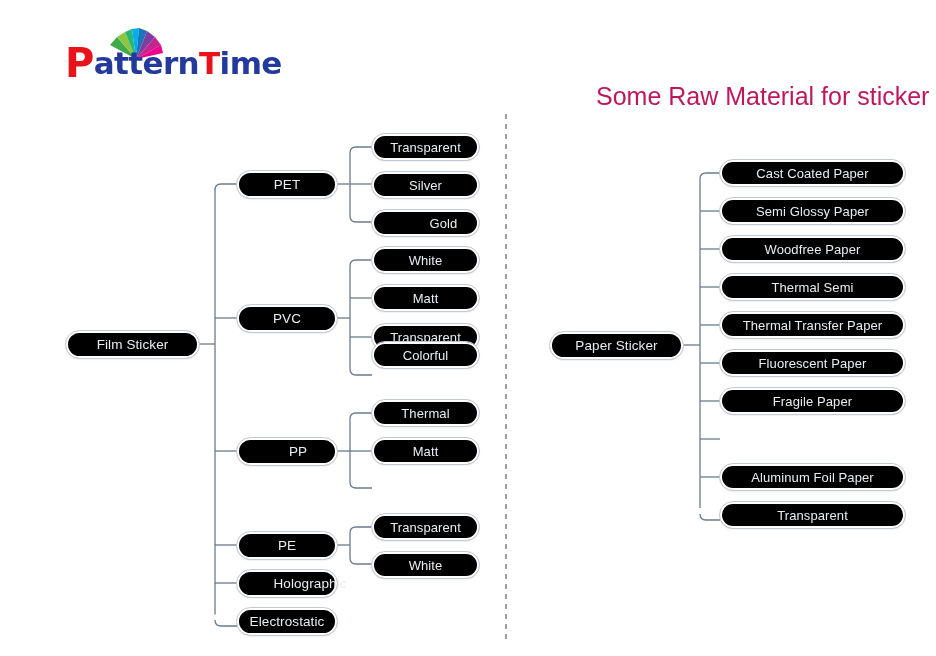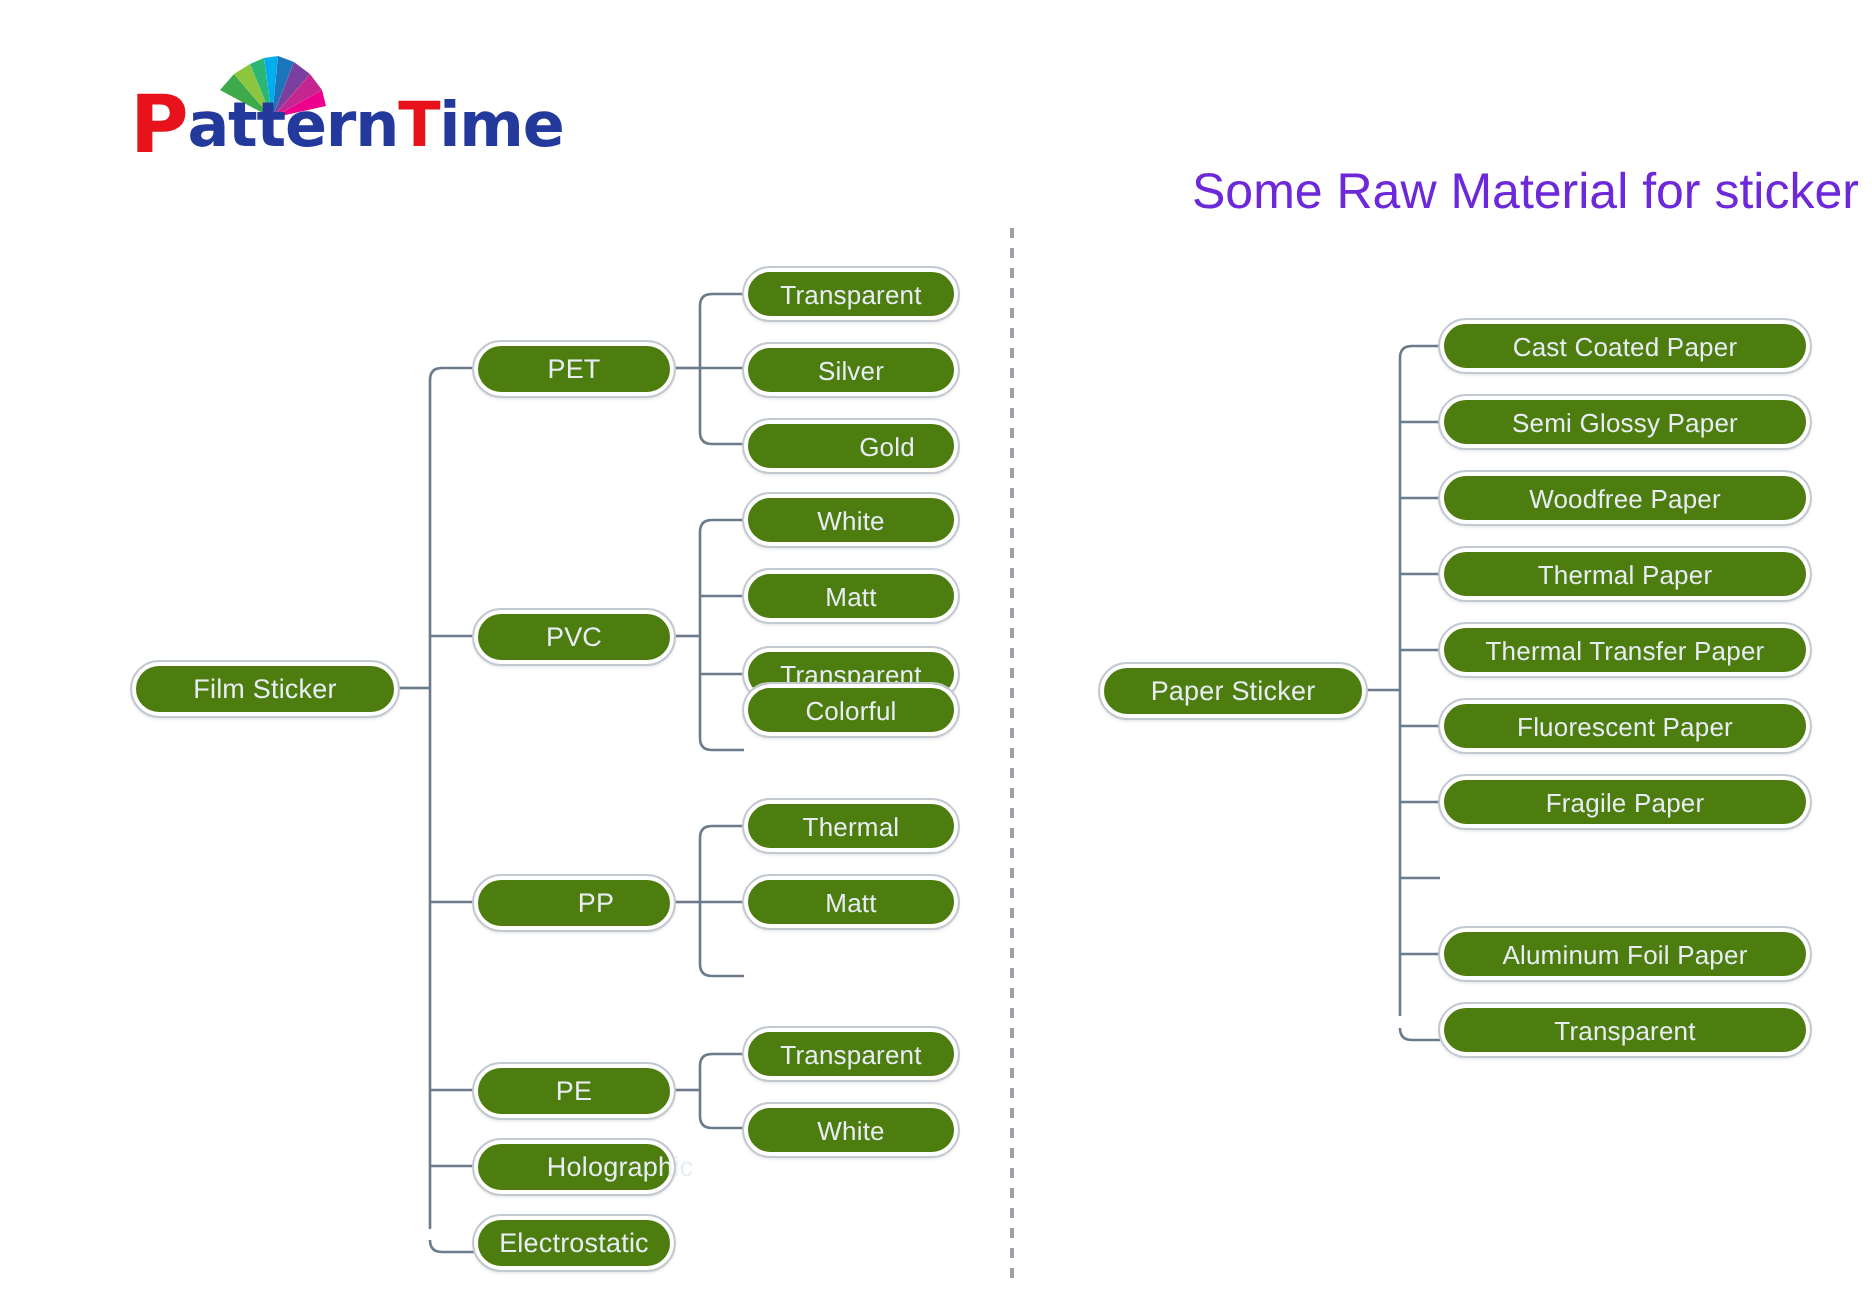--- a/index.html
+++ b/index.html
@@ -48,37 +48,37 @@
   .lg-b  { color: #23399c; }
   .lg-t  { color: #e8131a; }
 
   
   #title {
     position: absolute;
     left: 569px;
     top: 82px;
     font-family: "Liberation Sans", sans-serif;
     font-size: 25px;
-    color: #6d28d9;
+    color: #be185d;
     white-space: nowrap;
   }
 
   
   #wires {
     position: absolute;
     left: 0; top: 0;
     width: 936px; height: 656px;
     pointer-events: none;
   }
 
   
   .node {
     position: absolute;
     box-sizing: border-box;
-    background: #4d7c0f;
+    background: #000000;
     border: 2px solid #ffffff;
     outline: 1px solid #c3c9d1;
     border-radius: 999px;
     box-shadow: 0 1px 2px rgba(0,0,0,0.18);
     color: #e8edf3;
     font-family: "Liberation Sans", sans-serif;
     font-size: 13px;
     display: flex;
     align-items: center;
     justify-content: center;
@@ -190,20 +190,20 @@
   <div class="node" style="left:345px; top:438px; width:107px; height:26px;">Matt</div>
 
   <div class="node" style="left:345px; top:514px; width:107px; height:26px;">Transparent</div>
   <div class="node" style="left:345px; top:552px; width:107px; height:26px;">White</div>
 
   <div class="node root" style="left:523px; top:332px; width:133px; height:27px;">Paper Sticker</div>
 
   <div class="node" style="left:693px; top:160px; width:185px; height:26px;">Cast Coated Paper</div>
   <div class="node" style="left:693px; top:198px; width:185px; height:26px;">Semi Glossy Paper</div>
   <div class="node" style="left:693px; top:236px; width:185px; height:26px;">Woodfree Paper</div>
-  <div class="node" style="left:693px; top:274px; width:185px; height:26px;">Thermal Paper</div>
+  <div class="node" style="left:693px; top:274px; width:185px; height:26px;">Thermal Semi</div>
   <div class="node" style="left:693px; top:312px; width:185px; height:26px;">Thermal Transfer Paper</div>
   <div class="node" style="left:693px; top:350px; width:185px; height:26px;">Fluorescent Paper</div>
   <div class="node" style="left:693px; top:388px; width:185px; height:26px;">Fragile Paper</div>
   <div class="node" style="left:693px; top:464px; width:185px; height:26px;">Aluminum Foil Paper</div>
   <div class="node" style="left:693px; top:502px; width:185px; height:26px;">Transparent</div>
 
 </div>
 
 </body></html>

